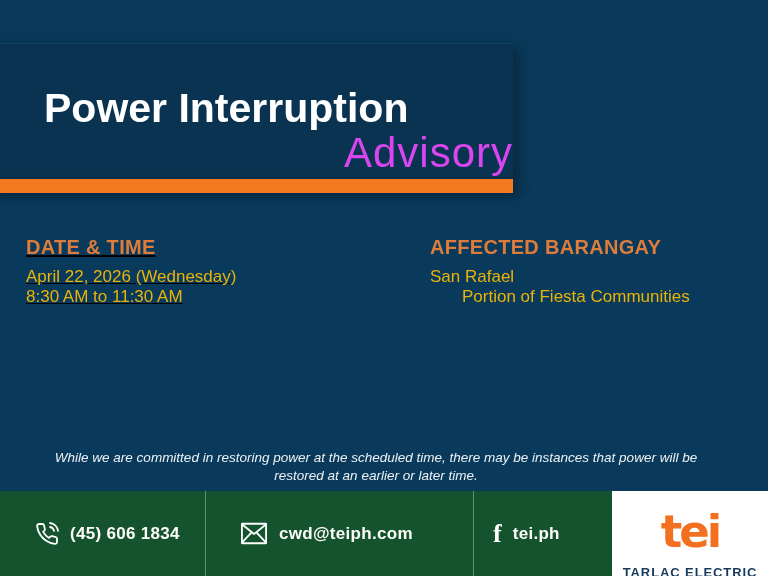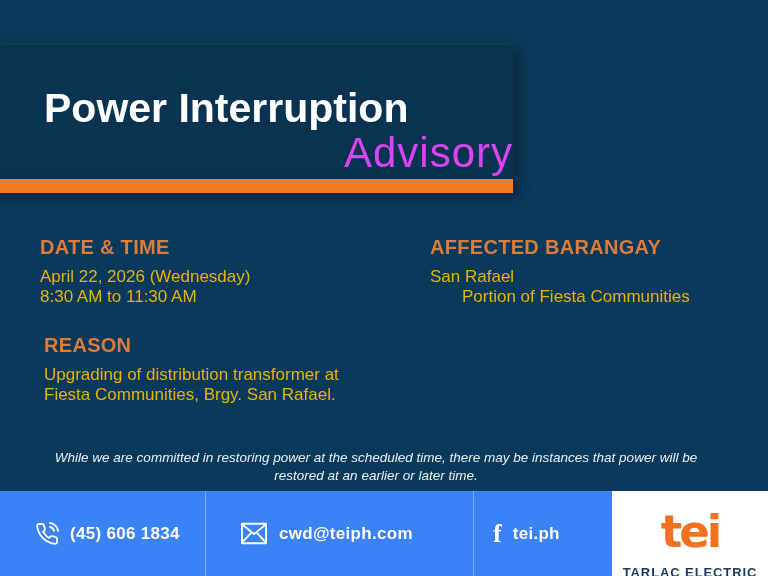--- a/index.html
+++ b/index.html
@@ -32,31 +32,31 @@
   }
   
   .section{position:absolute;}
   .section-heading{
     font-size:20px;font-weight:700;color:#de7d3b;letter-spacing:.3px;margin:0 0 8px 0;
   }
   .section-line{
     font-size:17px;line-height:20px;color:#eab308;font-weight:400;
   }
   .indent{padding-left:32px;}
-  #sec-datetime{left:40px;top:236px;}
+  #sec-datetime{left:26px;top:236px;text-decoration:underline;}
   #sec-affected{left:430px;top:236px;}
   #sec-reason{left:44px;top:334px;}
   
   .disclaimer{
     position:absolute;left:0;right:16px;top:449px;text-align:center;
     font-style:italic;font-size:13.5px;line-height:18px;font-weight:500;color:#edf2f5;
   }
   
   .footer{
-    position:absolute;left:0;top:491px;width:768px;height:85px;background:#3b82f6;
+    position:absolute;left:0;top:491px;width:768px;height:85px;background:#14532d;
   }
   .contact{
     position:absolute;top:0;height:100%;display:flex;align-items:center;gap:11px;
     color:#ffffff;
   }
   .contact-label{
     font-size:17px;font-weight:600;letter-spacing:.3px;color:#fffdf9;white-space:nowrap;
   }
   #contact-phone{left:35px;}
   #contact-email{left:240px;}
@@ -99,25 +99,20 @@
     <div class="section-line">April 22, 2026 (Wednesday)</div>
     <div class="section-line">8:30 AM to 11:30 AM</div>
   </div>
 
   <div class="section" id="sec-affected">
     <div class="section-heading">AFFECTED BARANGAY</div>
     <div class="section-line">San Rafael</div>
     <div class="section-line indent">Portion of Fiesta Communities</div>
   </div>
 
-  <div class="section" id="sec-reason">
-    <div class="section-heading">REASON</div>
-    <div class="section-line">Upgrading of distribution transformer at</div>
-    <div class="section-line">Fiesta Communities, Brgy. San Rafael.</div>
-  </div>
 
   <div class="disclaimer">
     <div>While we are committed in restoring power at the scheduled time, there may be instances that power will be</div>
     <div>restored at an earlier or later time.</div>
   </div>
 
   <div class="footer">
 
     <div class="contact" id="contact-phone">
       <span class="icon">

